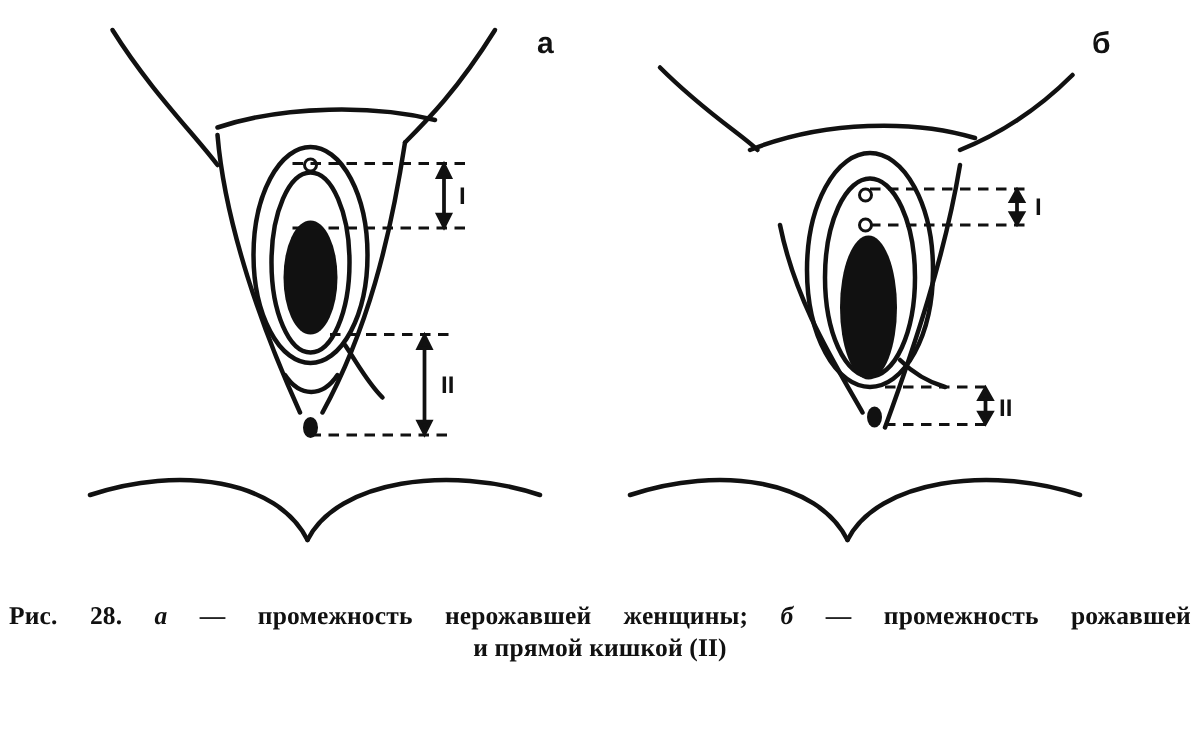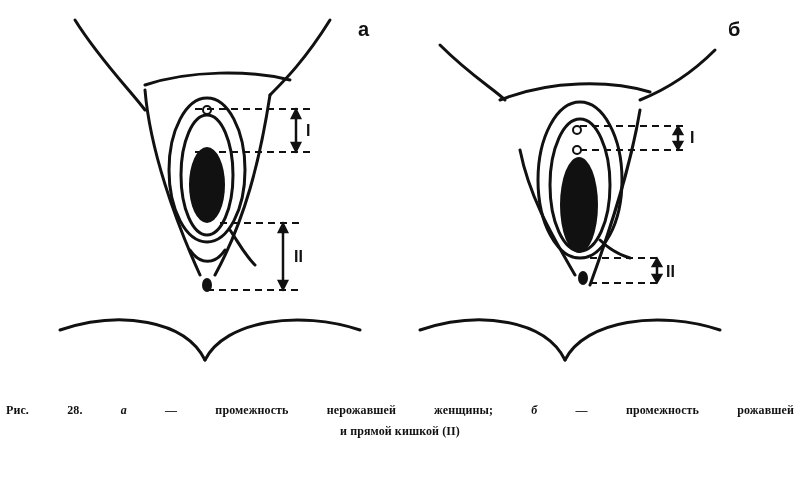--- a/index.html
+++ b/index.html
@@ -1,19 +1,19 @@
 <!DOCTYPE html>
 <html><head>
 <meta charset="utf-8">
 <style>
   html, body { margin: 0; padding: 0; background: #ffffff; }
   body { width: 800px; height: 489px; position: relative; overflow: hidden; font-family: "Liberation Serif", serif; color: #111; }
   .figure { position: absolute; left: 0; top: 0; width: 800px; height: 385px; }
   .panel-label { position: absolute; font-family: "Liberation Sans", sans-serif; font-weight: bold; font-size: 20px; color: #111; }
-  .caption { position: absolute; left: 6px; top: 400px; width: 788px; font-size: 12px; line-height: 21px; font-weight: bold; letter-spacing: 0.1px; font-family: Liberation Serif, serif; }
+  .caption { position: absolute; left: 6px; top: 400px; width: 788px; font-size: 17px; line-height: 21px; font-weight: bold; letter-spacing: 0.1px; font-family: Liberation Serif, serif; }
   .caption .line { display: block; text-align: justify; text-align-last: justify; white-space: nowrap; }
   .caption .line.last { text-align: center; text-align-last: center; }
   .caption i { font-style: italic; }
   .dim-label { font-family: "Liberation Sans", sans-serif; font-weight: bold; font-size: 16px; fill: #111; }
 </style>
 </head>
 <body>
 
 <div class="figure">
   <svg width="800" height="385" viewBox="0 0 800 385">

